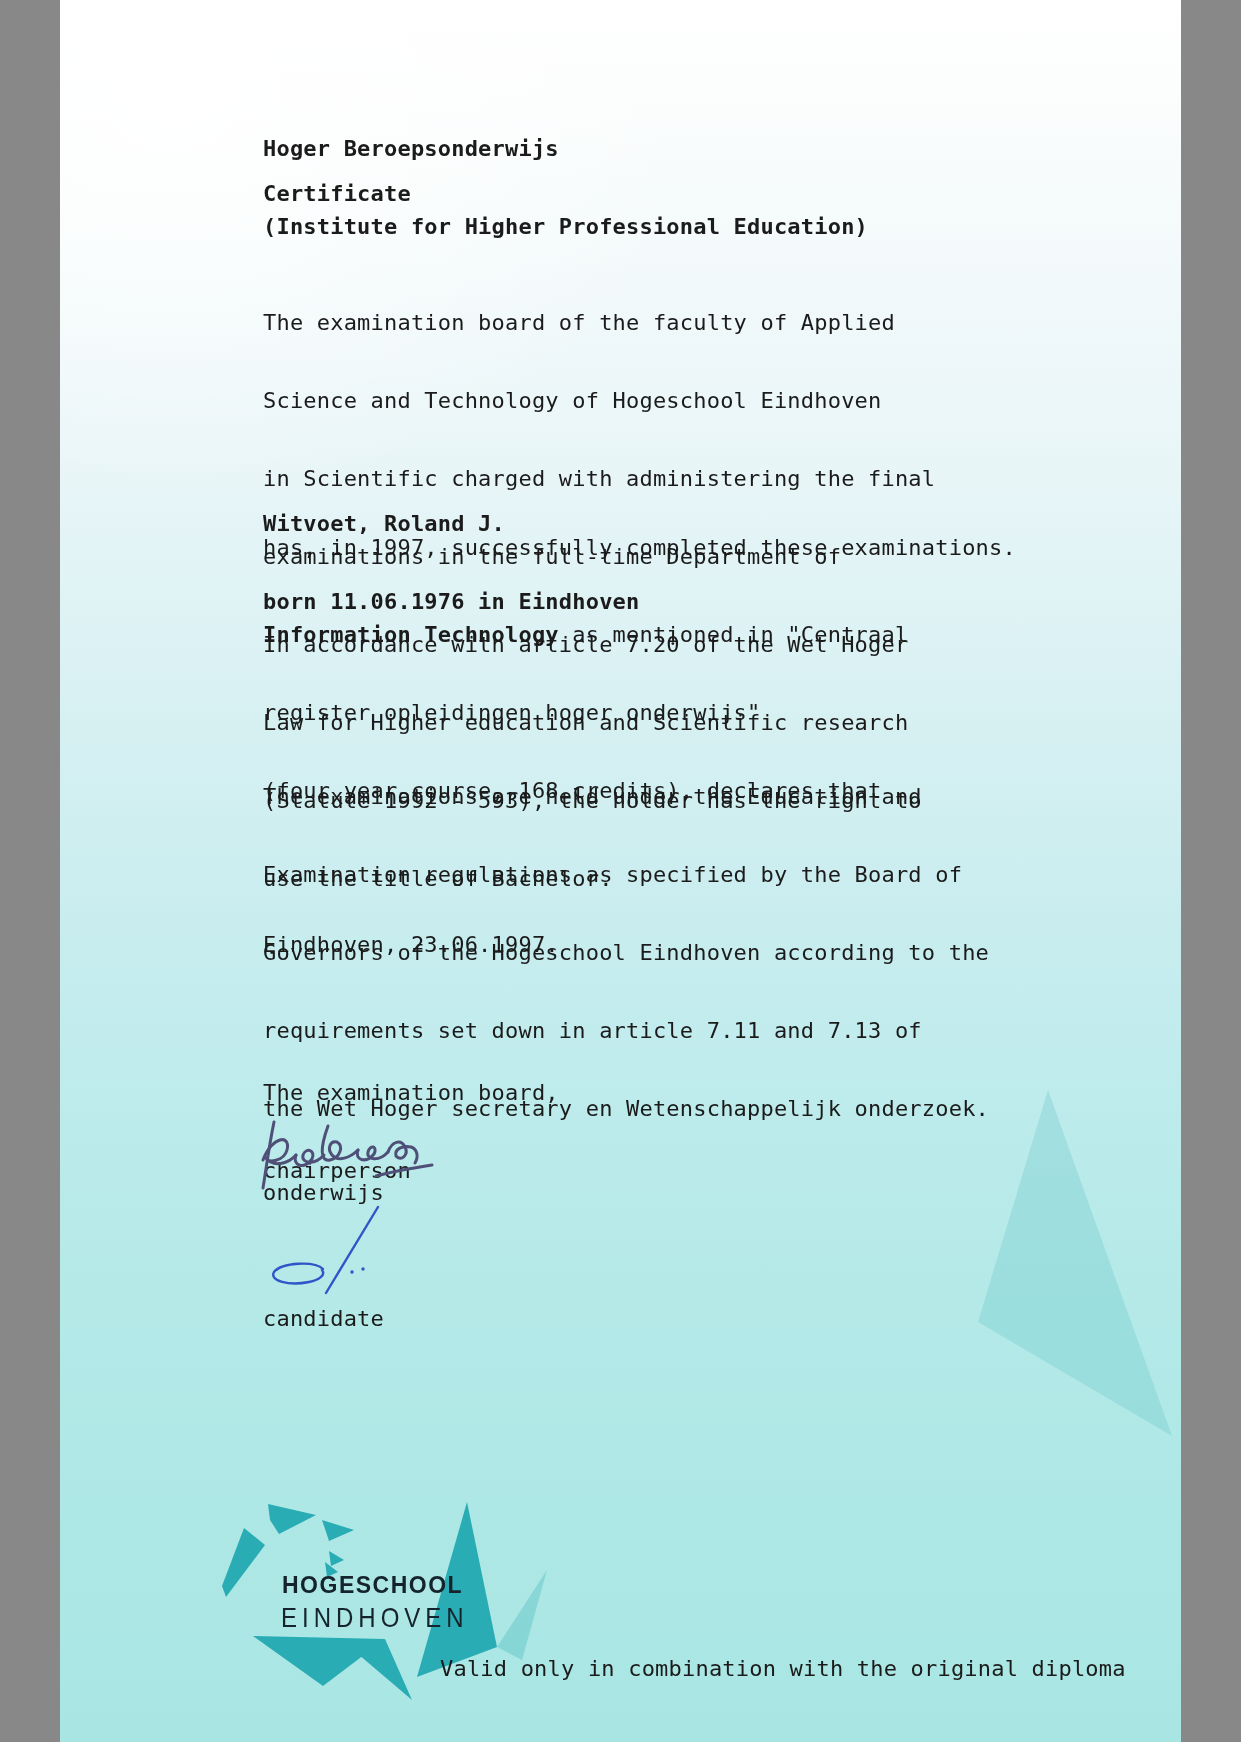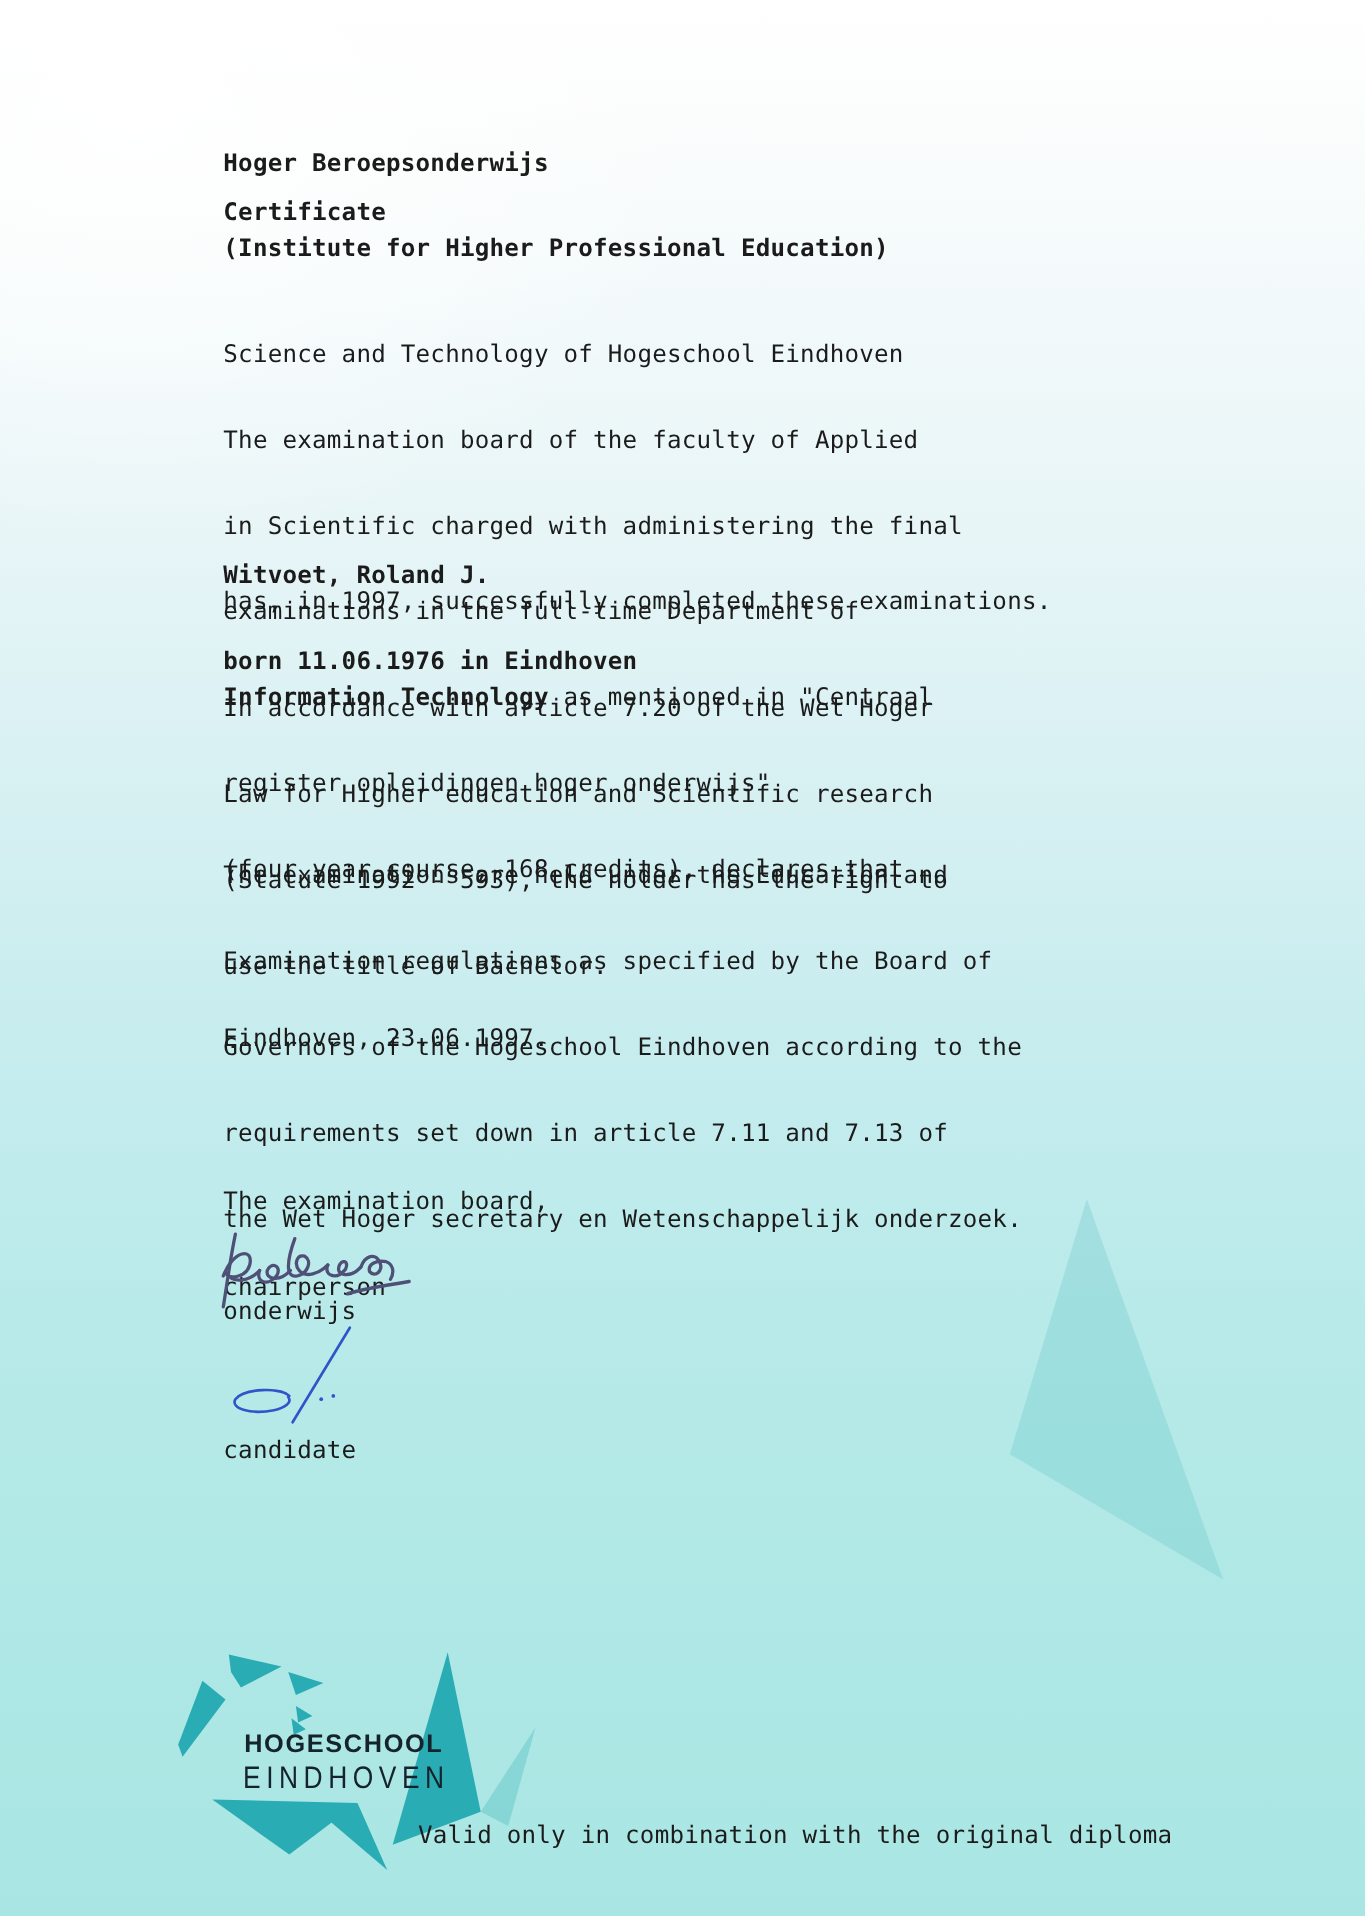--- a/index.html
+++ b/index.html
@@ -1,18 +1,18 @@
 <!DOCTYPE html>
 <html style="--paper-top: #ffffff; --paper-bottom: #a9e6e3; --logo-teal: #2aacb4; --text-ink: #1b1b1b; --logo-text: #15232d; --chairperson-ink: #4f5078; --candidate-ink: #2f55c8;"><head>
 <meta charset="utf-8">
 <style>
   html,body { margin:0; padding:0; background:#888; }
   .page {
     position:relative;
-    width:1241px; height:1742px;
+    width:1121px; height:1742px;
     margin:0 auto;
     overflow:hidden;
     font-family:"DejaVu Sans Mono", monospace;
     color:var(--text-ink,#1b1b1b);
     background:linear-gradient(180deg,
       #ffffff 0%, #fcfdfd 5%, #f4fafb 14%,
       #e7f5f7 28%, #d6f0f2 42%, #c5ecee 56%,
       #b7eae9 70%, #afe8e6 84%, #a9e6e3 100%);
   }
   .sheen {
@@ -60,22 +60,22 @@
   </svg>
 
   <div class="tw b" style="top:84px">
     <div>Hoger Beroepsonderwijs</div>
     <div>(Institute for Higher Professional Education)</div>
   </div>
 
   <div class="tw b" style="top:181px">Certificate</div>
 
   <div class="tw" style="top:258px">
+    <div>The examination board of the faculty of Applied</div>
     <div>Science and Technology of Hogeschool Eindhoven</div>
-    <div>The examination board of the faculty of Applied</div>
     <div>in Scientific charged with administering the final</div>
     <div>examinations in the full-time Department of</div>
     <div><span class="b">Information Technology</span><span> as mentioned in "Centraal</span></div>
     <div>register opleidingen hoger onderwijs"</div>
     <div>(four year course, 168 credits), declares that</div>
   </div>
 
   <div class="tw b" style="top:459px">
     <div>Witvoet, Roland J.</div>
     <div>born 11.06.1976 in Eindhoven</div>

